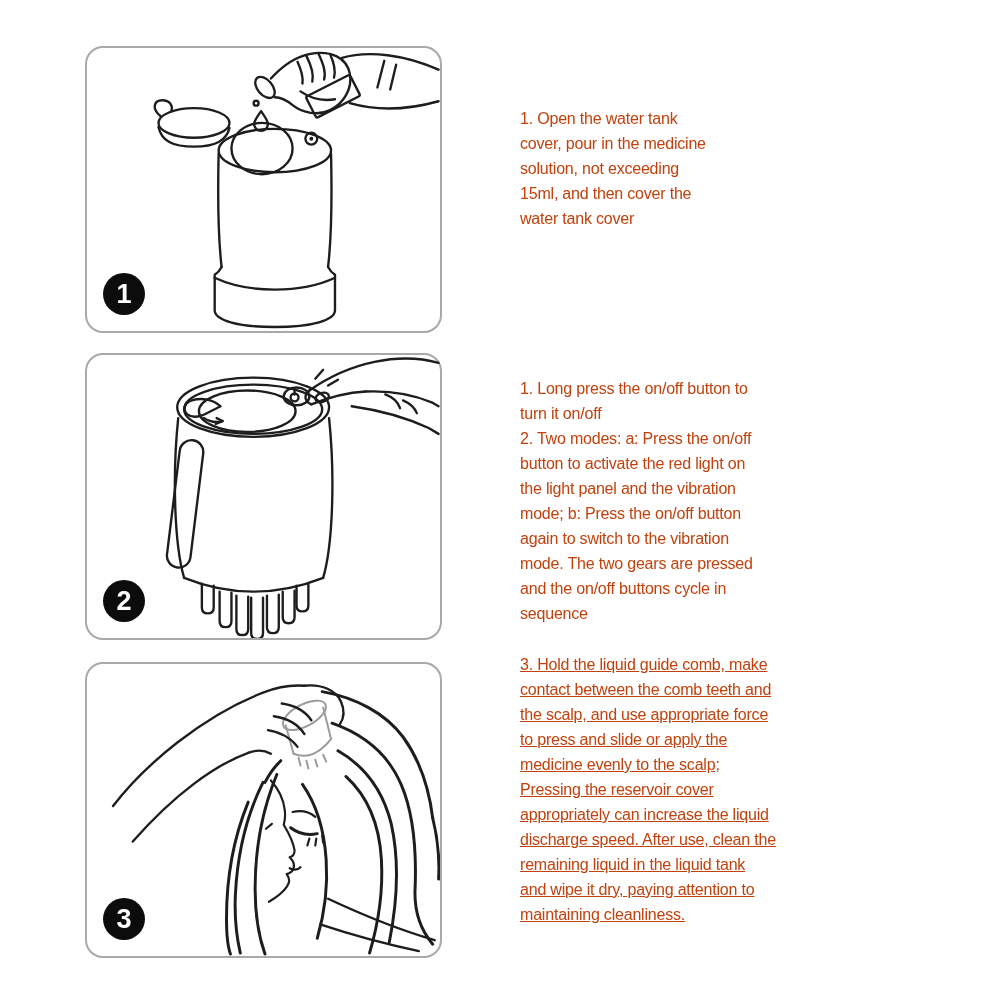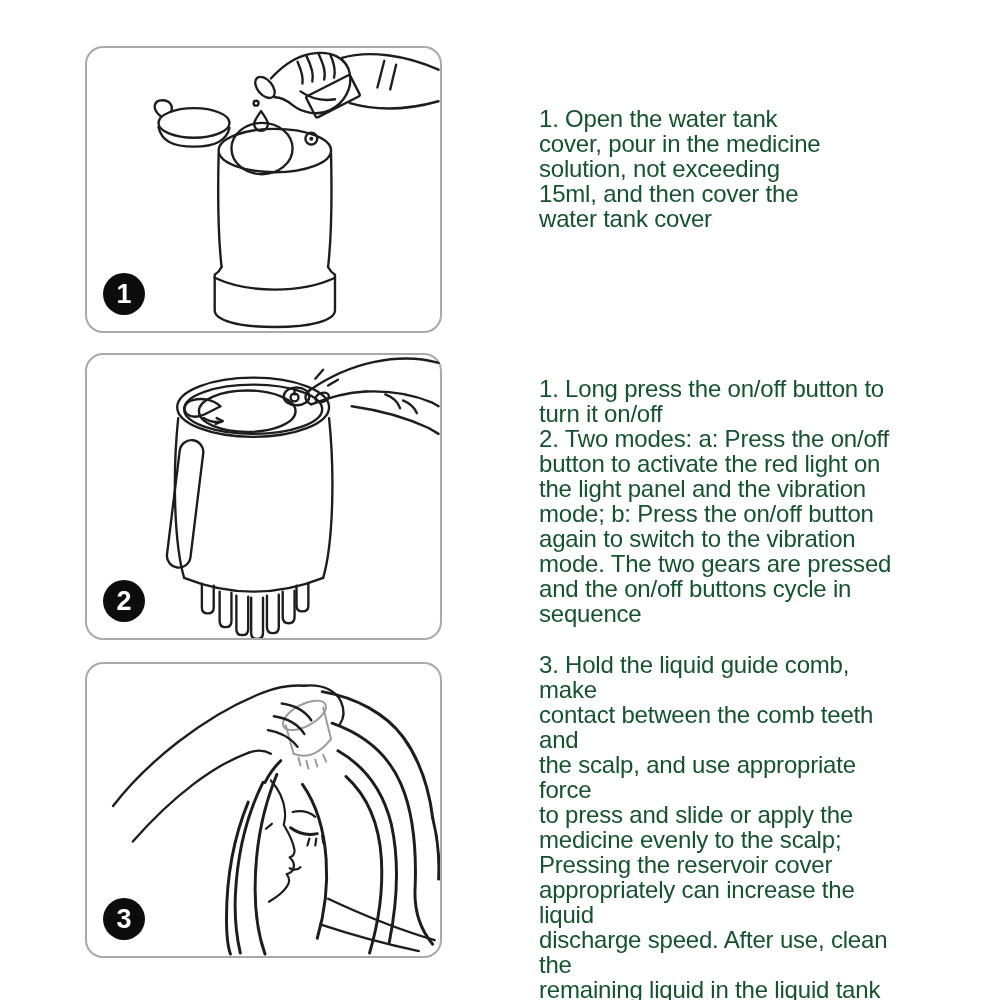--- a/index.html
+++ b/index.html
@@ -14,27 +14,27 @@
   .panel-1 { top:46px;  height:287px; }
   .panel-2 { top:353px; height:287px; }
   .panel-3 { top:662px; height:296px; }
   .panel svg { position:absolute; left:0; top:0; width:100%; height:100%; }
   .badge {
     position:absolute; left:16px; bottom:16px; width:42px; height:42px;
     background:#0c0c0c; border-radius:50%; color:#ffffff;
     font-size:27px; font-weight:700; line-height:42px; text-align:center;
   }
   .step-text {
-    position:absolute; left:539px; width:364px;
-    color:#14532d; font-size:24px; line-height:25px;
+    position:absolute; left:520px; width:364px;
+    color:#c2410c; font-size:16px; line-height:25px;
     white-space:pre-line; letter-spacing:-0.2px;
   }
   .step-text-1 { top:106px; }
   .step-text-2 { top:368px;margin-top:8px; }
-  .step-text-3 { top:652px; }
+  .step-text-3 { top:652px;text-decoration:underline; }
 </style>
 </head>
 <body>
 
 <div class="panel panel-1">
   <svg viewBox="0 0 357 287" xmlns="http://www.w3.org/2000/svg">
     <g stroke="#1d1d1d" stroke-width="2.4" fill="none" stroke-linecap="round" stroke-linejoin="round">
 
       <ellipse cx="108" cy="76" rx="36" ry="15"></ellipse>
       <path d="M74 69 c-9 -7 -7 -16 2 -16 c7 0 11 5 9 11"></path>

